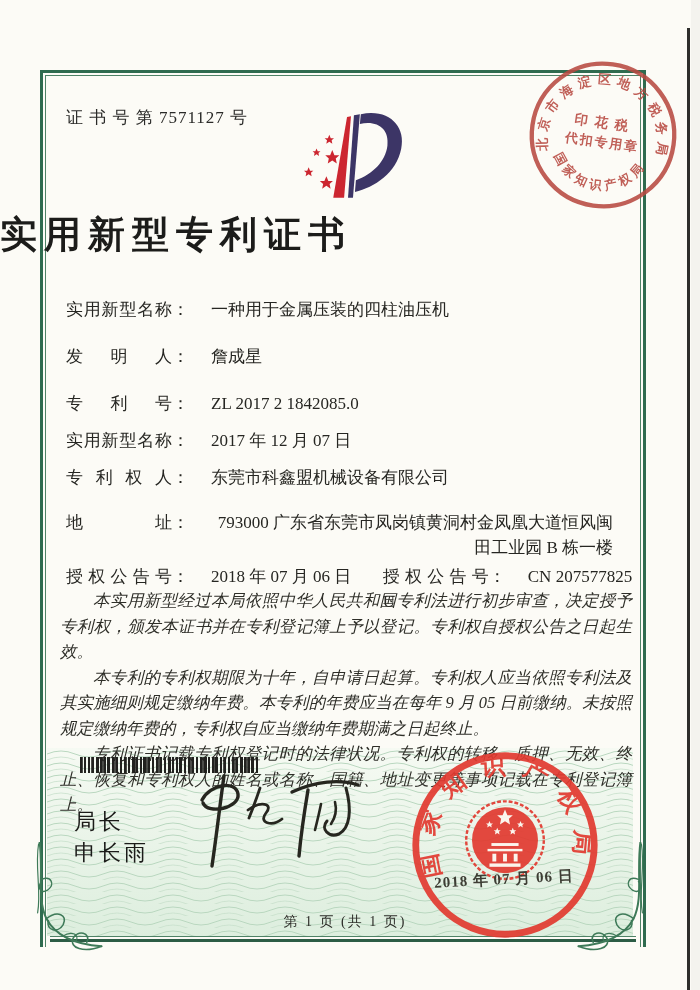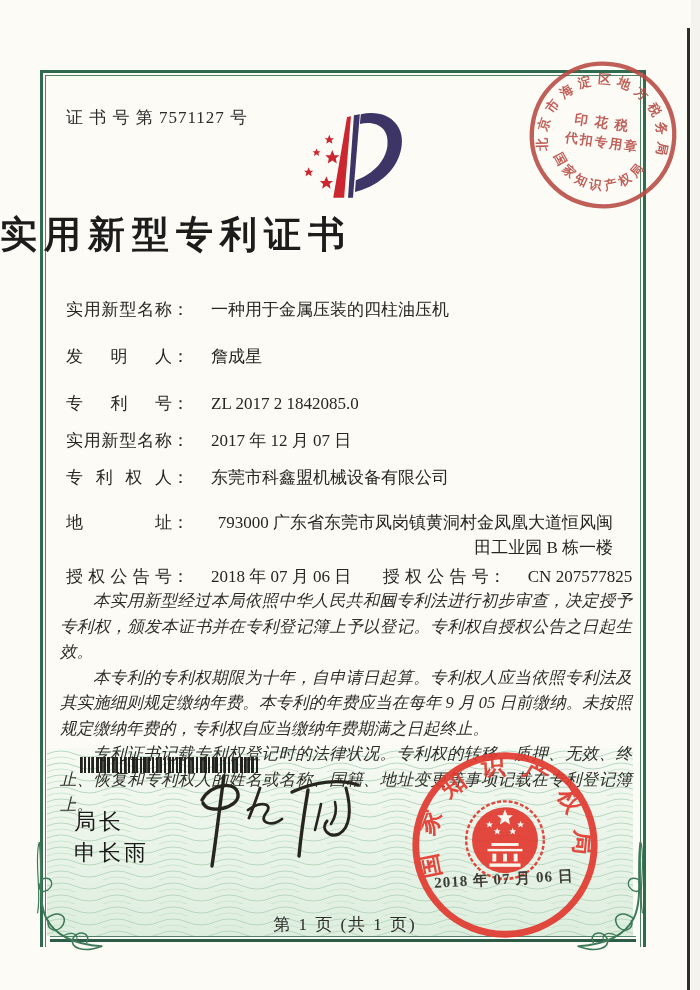--- a/index.html
+++ b/index.html
@@ -55,21 +55,21 @@
           font-size:22px;color:#1b1b19;letter-spacing:3px;line-height:31px;}
   .signature{position:absolute;left:188px;top:768px;width:176px;height:108px;}
 
   .seal{position:absolute;left:408px;top:748px;width:194px;height:194px;}
   .seal svg{position:absolute;left:0;top:0;width:100%;height:100%;opacity:.92;}
   .seal-date{position:absolute;left:-4px;top:122px;width:200px;text-align:center;
              font-size:15px;font-weight:bold;color:#3d3d34;letter-spacing:1px;transform:rotate(-3deg);}
 
   .tax-stamp{position:absolute;left:526px;top:58px;width:154px;height:154px;opacity:.88;transform:rotate(8deg);}
 
-  .footer{position:absolute;left:0;top:913px;width:690px;text-align:center;font-size:17px;color:#2c2c28;letter-spacing:2px;}
+  .footer{position:absolute;left:0;top:913px;width:690px;text-align:center;font-size:14px;color:#2c2c28;letter-spacing:2px;}
 </style>
 </head>
 <body>
 
 <div class="page">
 
   <svg class="wave-bg" viewBox="0 0 586 188" preserveAspectRatio="none">
     <defs>
       <linearGradient id="wg" x1="0" y1="0" x2="0" y2="1">
         <stop offset="0" stop-color="#f6faf3"></stop>

